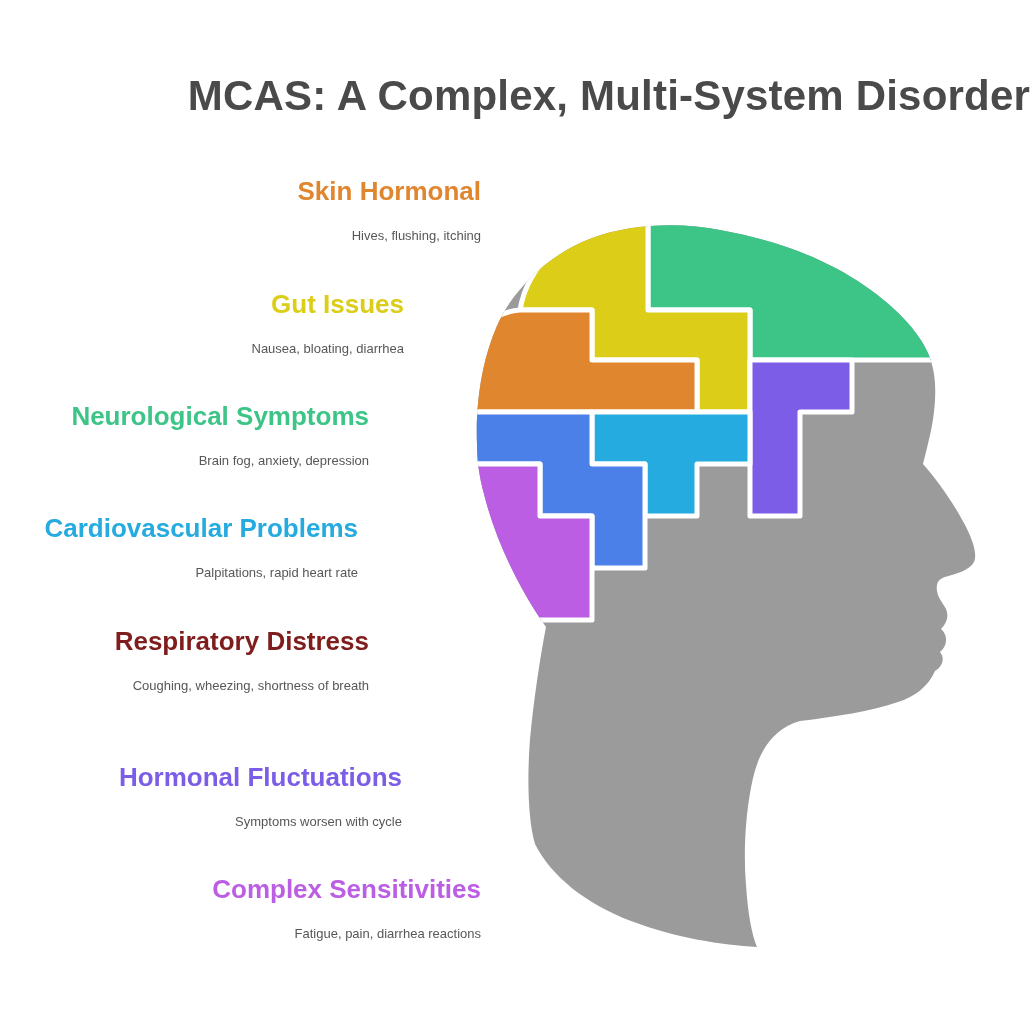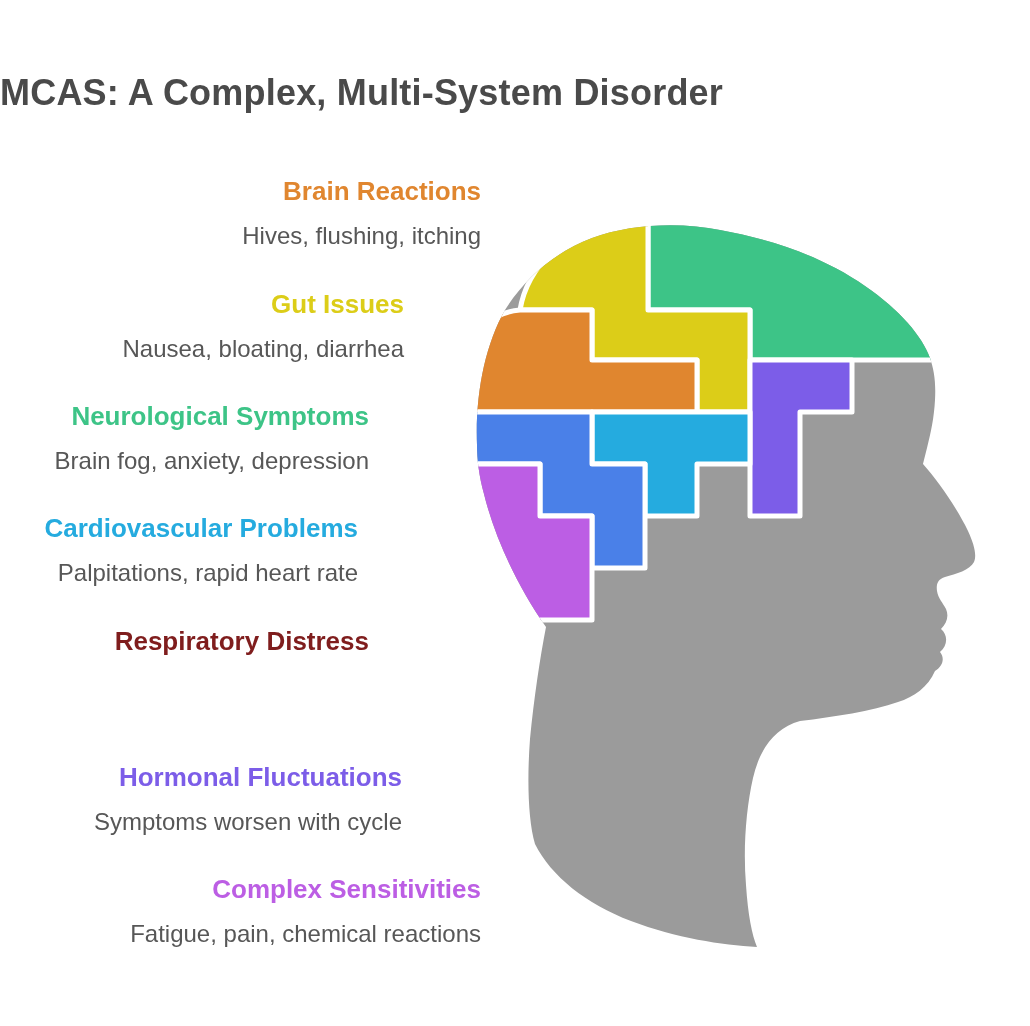--- a/index.html
+++ b/index.html
@@ -6,84 +6,85 @@
   .canvas{
     position:relative;
     width:1030px;height:1026px;
     background:#ffffff;
     overflow:hidden;
     font-family:"Liberation Sans", sans-serif;
   }
   .page-title{
     position:absolute;
     left:0;right:0;top:72px;
-    text-align:left;
-    font-size:36px;
+    text-align:right;
+    font-size:42px;
     font-weight:bold;
     letter-spacing:0.2px;
     margin:0;
   }
   .legend-item{
     position:absolute;
     text-align:right;
   }
   .legend-label{
     margin:0;
     font-size:26px;
     line-height:30px;
     font-weight:bold;
   }
   .legend-desc{
     margin:17px 0 0 0;
-    font-size:24px;
+    font-size:13px;
     line-height:26px;
   }
   .li-1{top:176px;right:549px;width:460px;}
   .li-2{top:289px;right:626px;width:460px;}
   .li-3{top:401px;right:661px;width:460px;}
   .li-4{top:513px;right:672px;width:460px;}
   .li-5{top:626px;right:661px;width:335px;}
   .li-6{top:762px;right:628px;width:460px;}
   .li-7{top:874px;right:549px;width:460px;}
   .head-svg{position:absolute;left:0;top:0;}
   .piece{stroke:#ffffff;stroke-width:5;stroke-linejoin:round;}
 </style>
 </head>
 <body>
 
 <div class="canvas">
 
   <h1 class="page-title" style="color: rgb(74, 74, 74);">MCAS: A Complex, Multi-System Disorder</h1>
 
   <div class="legend-item li-1">
-    <h2 class="legend-label" style="color: rgb(224, 134, 47);">Brain Reactions</h2>
+    <h2 class="legend-label" style="color: rgb(224, 134, 47);">Skin Hormonal</h2>
     <p class="legend-desc" style="color: rgb(87, 87, 87);">Hives, flushing, itching</p>
   </div>
   <div class="legend-item li-2">
     <h2 class="legend-label" style="color: rgb(220, 205, 24);">Gut Issues</h2>
     <p class="legend-desc" style="color: rgb(87, 87, 87);">Nausea, bloating, diarrhea</p>
   </div>
   <div class="legend-item li-3">
     <h2 class="legend-label" style="color: rgb(61, 196, 135);">Neurological Symptoms</h2>
     <p class="legend-desc" style="color: rgb(87, 87, 87);">Brain fog, anxiety, depression</p>
   </div>
   <div class="legend-item li-4">
     <h2 class="legend-label" style="color: rgb(37, 171, 223);">Cardiovascular Problems</h2>
     <p class="legend-desc" style="color: rgb(87, 87, 87);">Palpitations, rapid heart rate</p>
   </div>
   <div class="legend-item li-5">
     <h2 class="legend-label" style="color: #7f1d1d;">Respiratory Distress</h2>
+    <p class="legend-desc" style="color: rgb(87, 87, 87);">Coughing, wheezing, shortness of breath</p>
   </div>
   <div class="legend-item li-6">
     <h2 class="legend-label" style="color: rgb(124, 93, 232);">Hormonal Fluctuations</h2>
     <p class="legend-desc" style="color: rgb(87, 87, 87);">Symptoms worsen with cycle</p>
   </div>
   <div class="legend-item li-7">
     <h2 class="legend-label" style="color: rgb(188, 94, 228);">Complex Sensitivities</h2>
-    <p class="legend-desc" style="color: rgb(87, 87, 87);">Fatigue, pain, chemical reactions</p>
+    <p class="legend-desc" style="color: rgb(87, 87, 87);">Fatigue, pain, diarrhea reactions</p>
   </div>
 
   <svg class="head-svg" width="1030" height="1026" viewBox="0 0 1030 1026">
     <defs>
       <clipPath id="headClip">
         <path d="M 477,445
                  C 475,395 485,345 505,310
                  C 525,278 555,252 592,238
                  C 630,224 680,222 720,230
                  C 775,240 825,258 865,286

